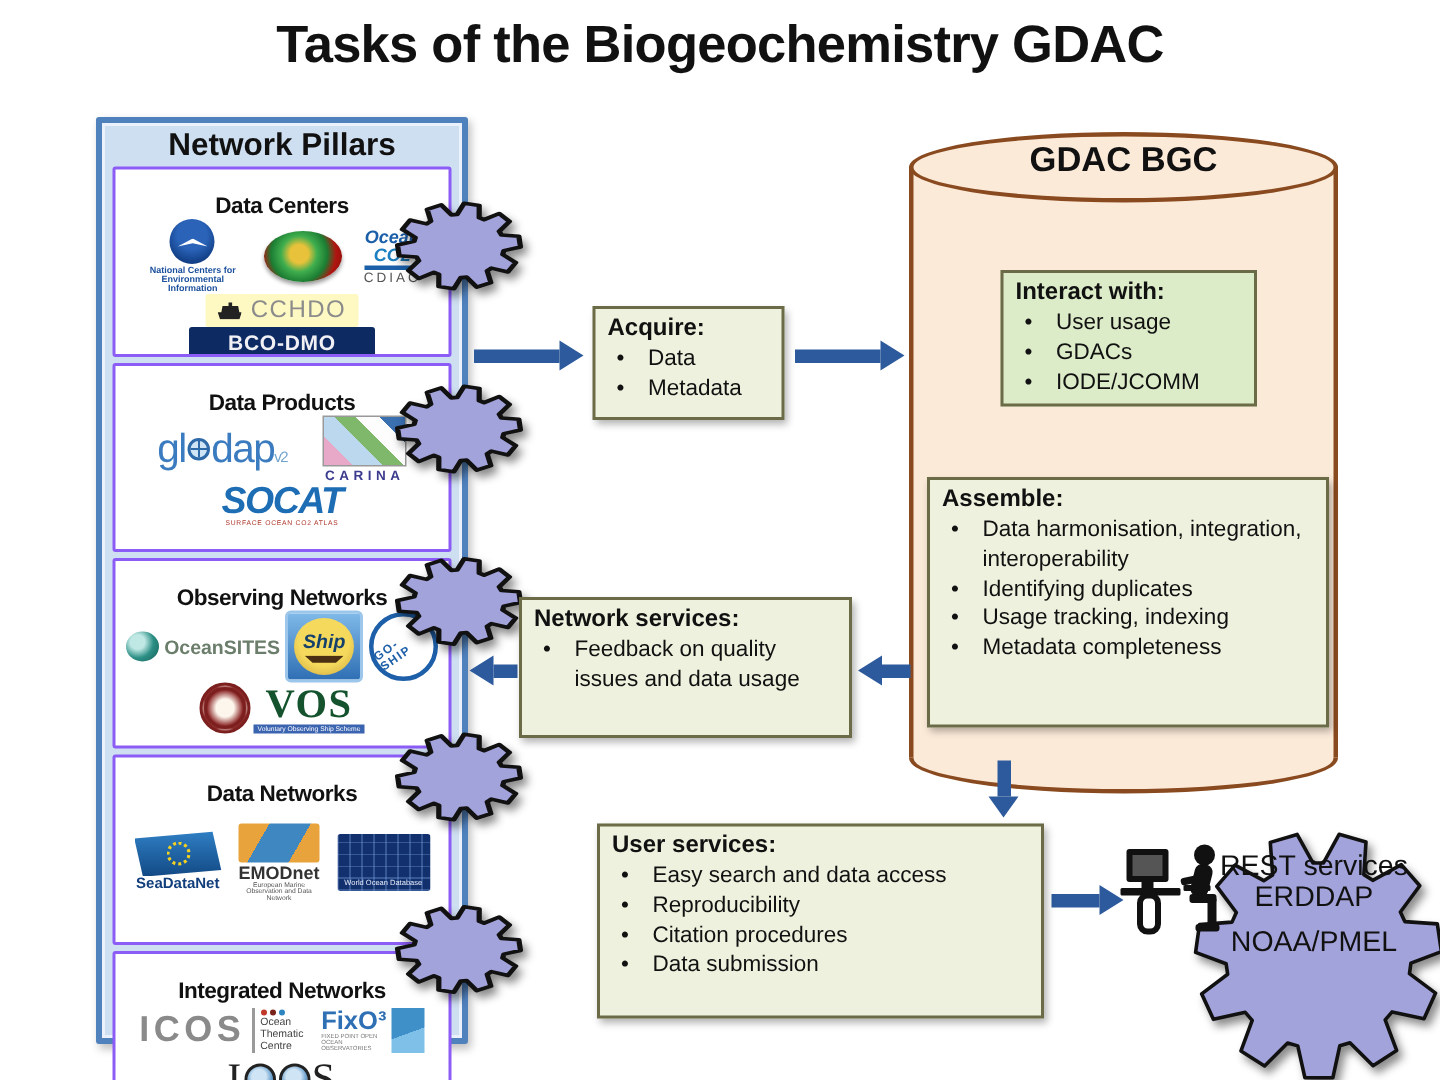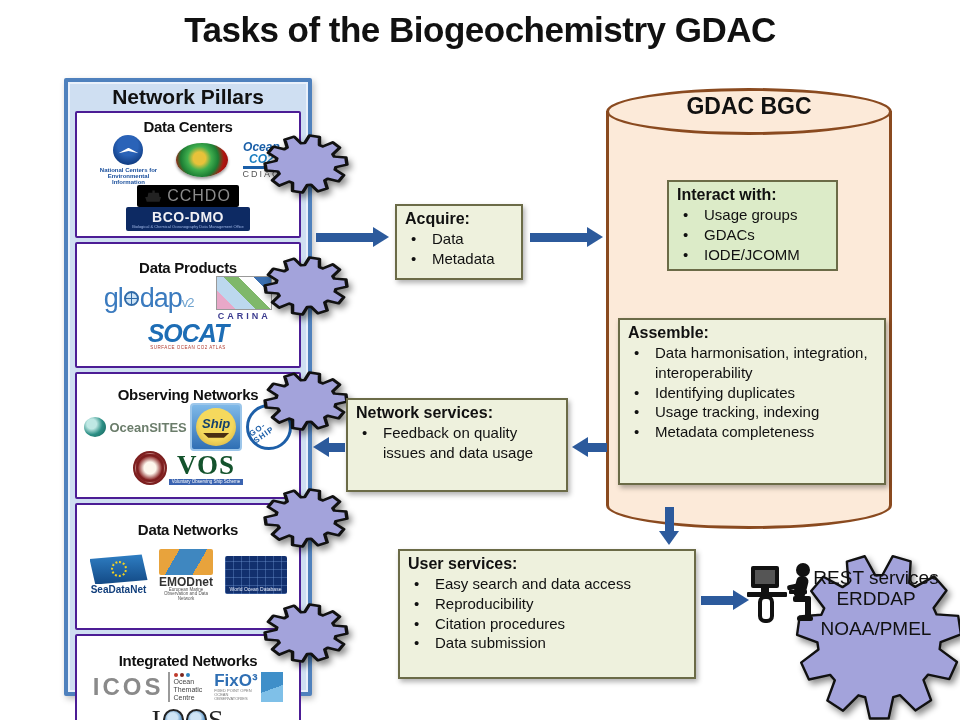--- a/index.html
+++ b/index.html
@@ -19,54 +19,54 @@
   
   #pillars-panel {
     left:64px; top:78px; width:248px; height:618px;
     background:#cfdff2; border:4px solid #4f81bd; border-radius:2px;
     box-shadow:inset 0 0 0 2px #eaf1fb, 2px 3px 6px rgba(0,0,0,0.25);
     display:flex; flex-direction:column;
   }
   #pillars-title { text-align:center; font-size:21px; font-weight:bold; padding:3px 0 2px; }
   #pillars-sections { flex:1; display:flex; flex-direction:column; gap:4px; padding:0 7px 7px; }
   .section {
-    flex:1; background:#ffffff; border:2px solid #4c1d95; border-radius:2px;
-    display:flex; flex-direction:column; overflow:hidden; padding:16px 4px;justify-content:center;
+    flex:1; background:#ffffff; border:2px solid #8b5cf6; border-radius:2px;
+    display:flex; flex-direction:column; overflow:hidden; padding:16px 4px;
   }
   .section-title { text-align:center; font-weight:bold; font-size:15px; letter-spacing:-0.3px; }
   .logo-area { flex:1; display:flex; flex-wrap:wrap; align-items:center; justify-content:space-evenly; align-content:space-evenly; }
 
   
   .logo { display:flex; flex-direction:column; align-items:center; line-height:1; }
   .noaa-circle { width:30px; height:30px; border-radius:50%;
     background:radial-gradient(circle at 50% 35%, #2a63b8 0 40%, #123f86 75%); position:relative; }
   .noaa-circle::after { content:""; position:absolute; left:5px; top:13px; width:20px; height:9px;
     background:#fff; clip-path:polygon(0 60%, 50% 0, 100% 60%, 50% 35%); }
   .noaa-caption { font-size:6px; color:#1a4f9c; font-weight:bold; text-align:center; width:66px; margin-top:2px; }
   .red-oval { width:52px; height:34px; border-radius:50%;
     background:radial-gradient(circle at 45% 45%, #e8c23a 0 18%, #3fae4e 35%, #1c7d33 55%, #b01510 72%, #7c0b08 100%);
     box-shadow:0 2px 3px rgba(0,0,0,0.4); }
   .cdiac { align-items:center; }
   .cdiac-ocean { font-size:12px; font-weight:bold; font-style:italic; color:#1a5fa8; }
   .cdiac-co2 { font-size:12px; font-weight:bold; font-style:italic; color:#1a7ec0;
     border-bottom:3px solid #1a5fa8; padding:0 6px 1px; }
   .cdiac-name { font-size:9px; letter-spacing:2px; color:#555; margin-top:1px; }
-  .cchdo { flex-direction:row; gap:6px; background:#000000; padding:3px 8px; border-radius:2px; align-items:center; }
+  .cchdo { flex-direction:row; gap:6px; background:#fef9c3; padding:3px 8px; border-radius:2px; align-items:center; }
   .ship-glyph { width:16px; height:12px; background:#222;
     clip-path:polygon(0 60%, 15% 60%, 20% 25%, 45% 25%, 45% 5%, 60% 5%, 60% 25%, 85% 25%, 90% 60%, 100% 60%, 90% 100%, 10% 100%); }
   .cchdo-name { font-size:16px; color:#8b8b8b; letter-spacing:1px; }
   .bcodmo { background:#0d2a63; padding:3px 6px 2px; border-radius:2px; }
   .bcodmo-name { color:#f0f0f5; font-weight:bold; font-size:14px; letter-spacing:0.5px; }
   .bcodmo-strip { font-size:4px; color:#9fb6e6; margin-top:1px; }
 
   .glodap { flex-direction:row; align-items:baseline; color:#3b7bbf; font-size:27px; letter-spacing:-1px; }
   .glodap-globe { width:15px; height:15px; border-radius:50%; border:2px solid #2f6aa8; align-self:center; margin:0 1px;
     background:linear-gradient(90deg, transparent 44%, #2f6aa8 44% 56%, transparent 56%),
                linear-gradient(0deg, transparent 44%, #2f6aa8 44% 56%, transparent 56%), #cfe4f5; }
-  .glodap-v { font-size:13px; color:#6fa3cf; }
+  .glodap-v { font-size:10px; color:#6fa3cf; }
   .carina-map { width:56px; height:34px; border:1px solid #999;
     background:
       linear-gradient(45deg, #e8a8c8 0 22%, #bcd8ee 22% 45%, #7fb86a 45% 62%, #fdfdfd 62% 80%, #3a6fb0 80%);
   }
   .carina-name { font-size:9px; font-weight:bold; letter-spacing:3px; color:#3b3b8f; margin-top:2px; }
   .socat-name { font-size:25px; font-weight:bold; font-style:italic; color:#1d6db5; letter-spacing:-1px; }
   .socat-tag { font-size:4.5px; color:#b03a2e; letter-spacing:0.5px; }
 
   .oceansites { flex-direction:row; gap:3px; align-items:center; }
   .swirl { width:22px; height:20px; border-radius:50%;
@@ -335,21 +335,21 @@
   <h3>Acquire:</h3>
   <ul>
     <li>Data</li>
     <li>Metadata</li>
   </ul>
 </div>
 
 <div class="abs gbox" id="interact-box">
   <h3>Interact with:</h3>
   <ul>
-    <li>Usage groups</li>
+    <li>User usage</li>
     <li>GDACs</li>
     <li>IODE/JCOMM</li>
   </ul>
 </div>
 
 <div class="abs gbox" id="assemble-box">
   <h3>Assemble:</h3>
   <ul>
     <li>Data harmonisation, integration, interoperability</li>
     <li>Identifying duplicates</li>

